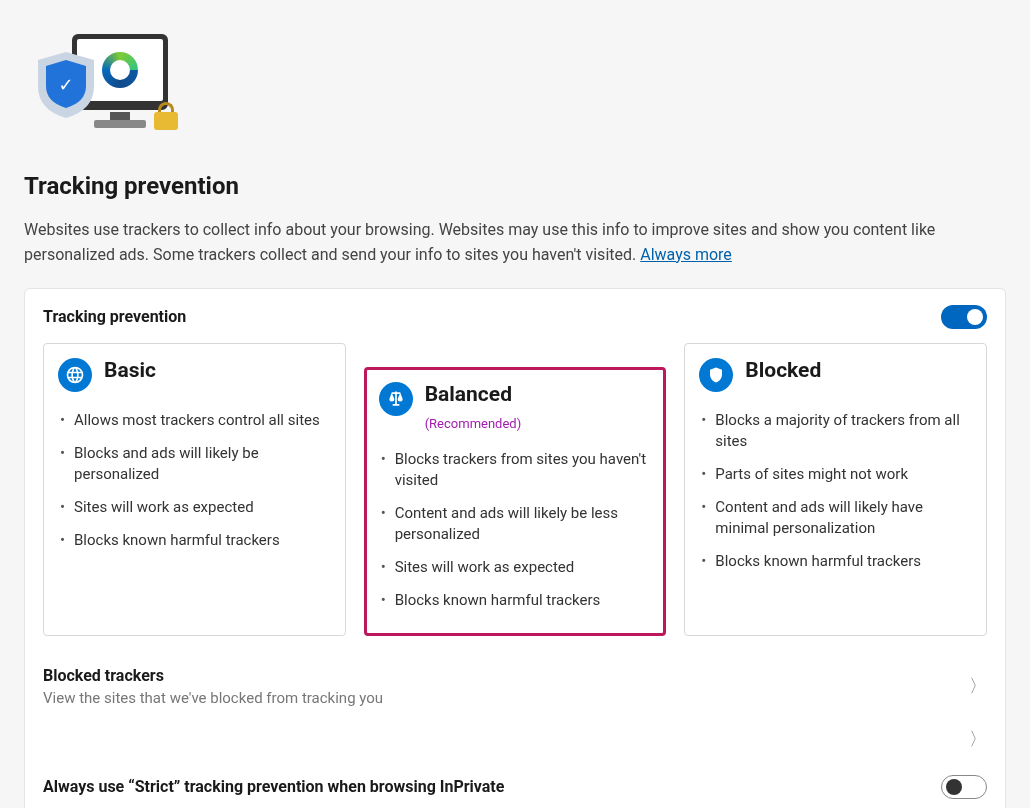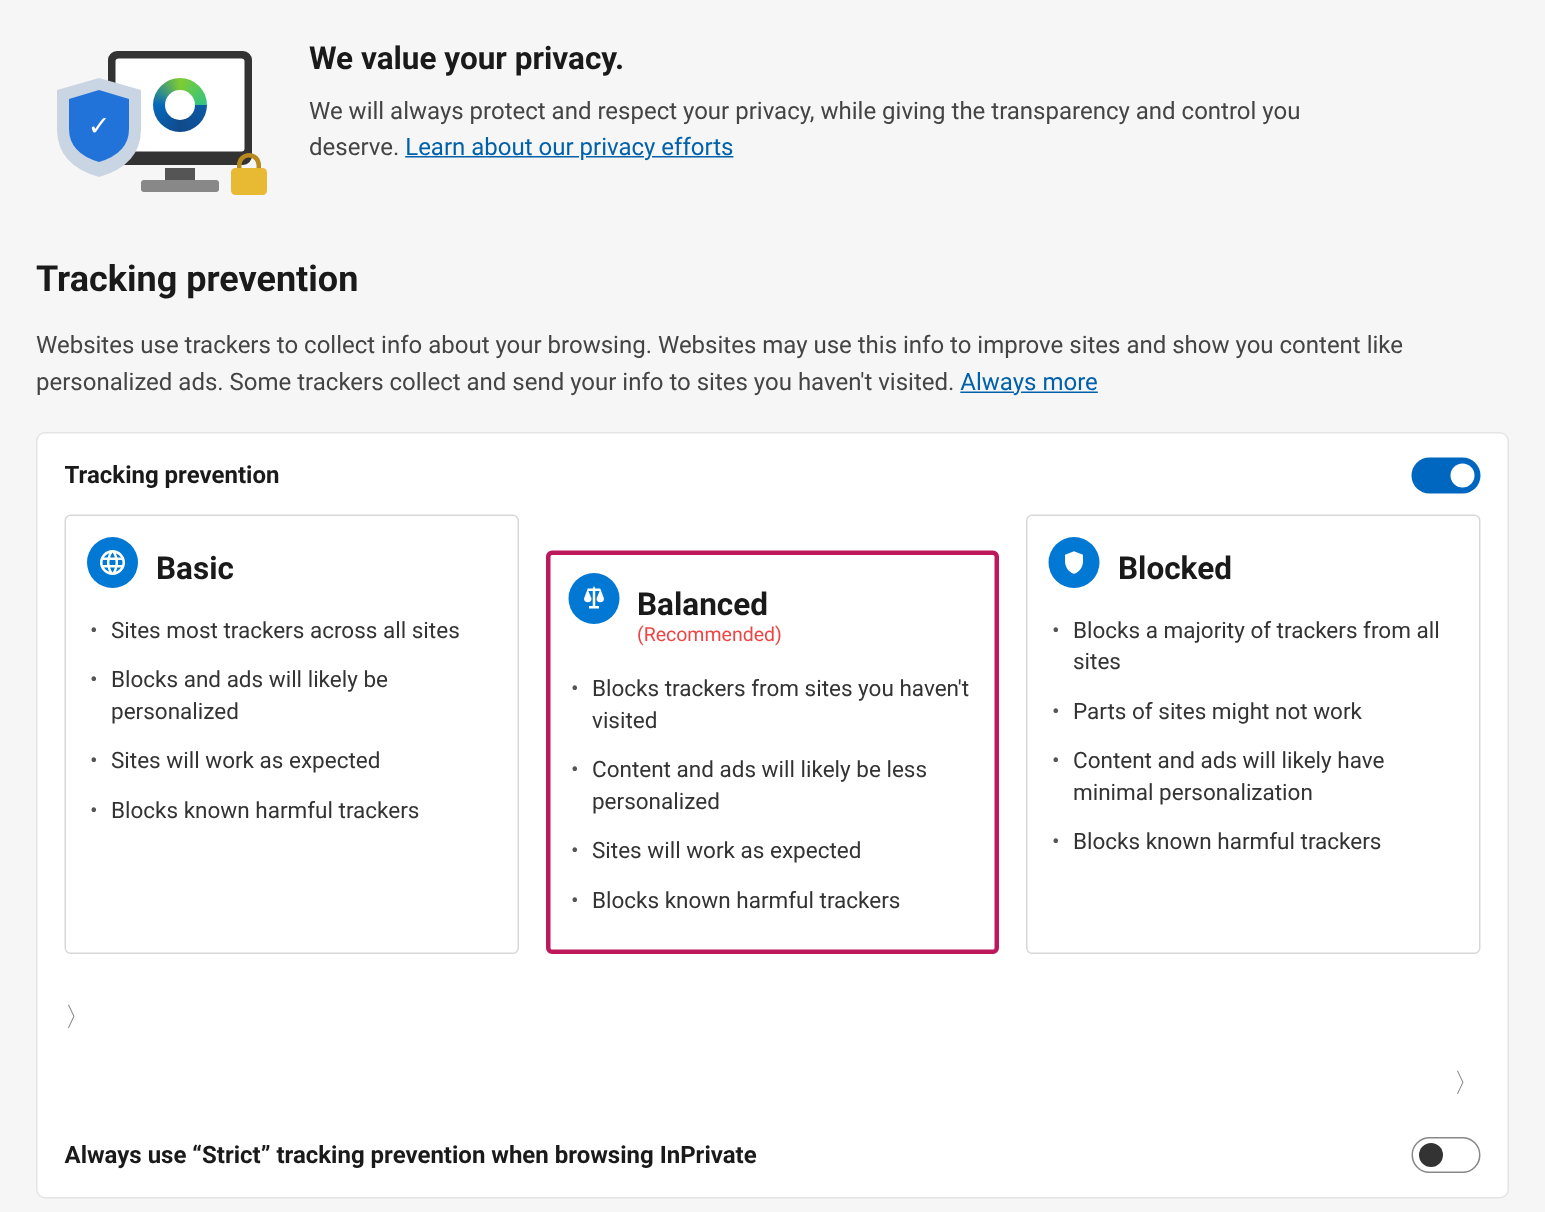--- a/index.html
+++ b/index.html
@@ -207,42 +207,42 @@
       cursor: pointer;
       background: #fff;
     }
     .option.selected {
       border: 3px solid #be185d;
       padding: 12px 12px 16px 12px;
       margin-top: 24px;
     }
     .option-head {
       display: flex;
-      align-items: flex-end;
+      align-items: flex-start;
       gap: 12px;
       margin-bottom: 2px;
     }
     .option-icon {
       width: 34px;
       height: 34px;
       border-radius: 50%;
       background: #0078d4;
       display: flex;
       align-items: center;
       justify-content: center;
       color: #fff;
       flex-shrink: 0;
     }
     .option-title {
       font-size: 21px;
       font-weight: 700;
     }
     .option-subtitle {
       font-size: 13px;
-      color: #ef4444;
+      color: #a21caf;
       margin-left: 46px;
       margin-bottom: 8px;
       margin-top: -2px;
     }
     .option ul {
       list-style: none;
       margin-top: 12px;
     }
     .option ul li {
       font-size: 15px;
@@ -314,26 +314,20 @@
     </div>
     <div class="monitor-stand"></div>
     <div class="monitor-base"></div>
     <div class="shield">
       <div class="shield-inner">✓</div>
     </div>
     <div class="lock-icon-img">
       <div class="lock-shackle"></div>
       <div class="lock-body"></div>
     </div>
-  </div>
-  <div class="header-text">
-    <h1>We value your privacy.</h1>
-    <p>
-      <span>We will always protect and respect your privacy, while giving the transparency and control you deserve. </span><a class="link">Learn about our privacy efforts</a>
-    </p>
   </div>
 </div>
 
 <h2 class="section-title">Tracking prevention</h2>
 <p class="section-desc">
   <span>Websites use trackers to collect info about your browsing. Websites may use this info to improve sites and show you content like personalized ads. Some trackers collect and send your info to sites you haven't visited. </span><a class="link">Always more</a>
 </p>
 
 <div class="card">
   <div class="card-head">
@@ -348,21 +342,21 @@
     <div class="option">
       <div class="option-head">
         <div class="option-icon">
           <svg width="20" height="20" viewBox="0 0 24 24" fill="white">
               <path d="M12 2a10 10 0 1 0 0 20 10 10 0 0 0 0-20zm6.9 6h-3a15 15 0 0 0-1.3-3.4A8 8 0 0 1 18.9 8zM12 4c.8 1.2 1.5 2.5 1.9 4h-3.8c.4-1.5 1-2.8 1.9-4zM4.3 14a8 8 0 0 1 0-4h3.4a16 16 0 0 0 0 4H4.3zm.8 2h3a15 15 0 0 0 1.3 3.4A8 8 0 0 1 5.1 16zm3-8h-3a8 8 0 0 1 4.3-3.4A15 15 0 0 0 8.1 8zM12 20c-.8-1.2-1.5-2.5-1.9-4h3.8c-.4 1.5-1 2.8-1.9 4zm2.3-6H9.7a14 14 0 0 1 0-4h4.6a14 14 0 0 1 0 4zm.3 5.4a15 15 0 0 0 1.3-3.4h3a8 8 0 0 1-4.3 3.4zM16.3 14a16 16 0 0 0 0-4h3.4a8 8 0 0 1 0 4h-3.4z"></path>
             </svg>
         </div>
         <span class="option-title">Basic</span>
       </div>
       <ul>
-        <li>Sites most trackers across all sites</li>
+        <li>Allows most trackers control all sites</li>
         <li>Blocks and ads will likely be personalized</li>
         <li>Sites will work as expected</li>
         <li>Blocks known harmful trackers</li>
       </ul>
     </div>
 
     <div class="option selected">
       <div class="option-head">
         <div class="option-icon">
           <svg width="20" height="20" viewBox="0 0 24 24" fill="white">
@@ -394,20 +388,24 @@
       <ul>
         <li>Blocks a majority of trackers from all sites</li>
         <li>Parts of sites might not work</li>
         <li>Content and ads will likely have minimal personalization</li>
         <li>Blocks known harmful trackers</li>
       </ul>
     </div>
   </div>
 
   <div class="sub-row">
+    <div class="sub-row-main">
+      <span class="sub-row-title">Blocked trackers</span>
+      <span class="sub-row-desc">View the sites that we've blocked from tracking you</span>
+    </div>
     <span class="chevron">〉</span>
   </div>
 
   <div class="sub-row">
     <div class="sub-row-main">
     </div>
     <span class="chevron">〉</span>
   </div>
 
   <div class="inprivate-row">

